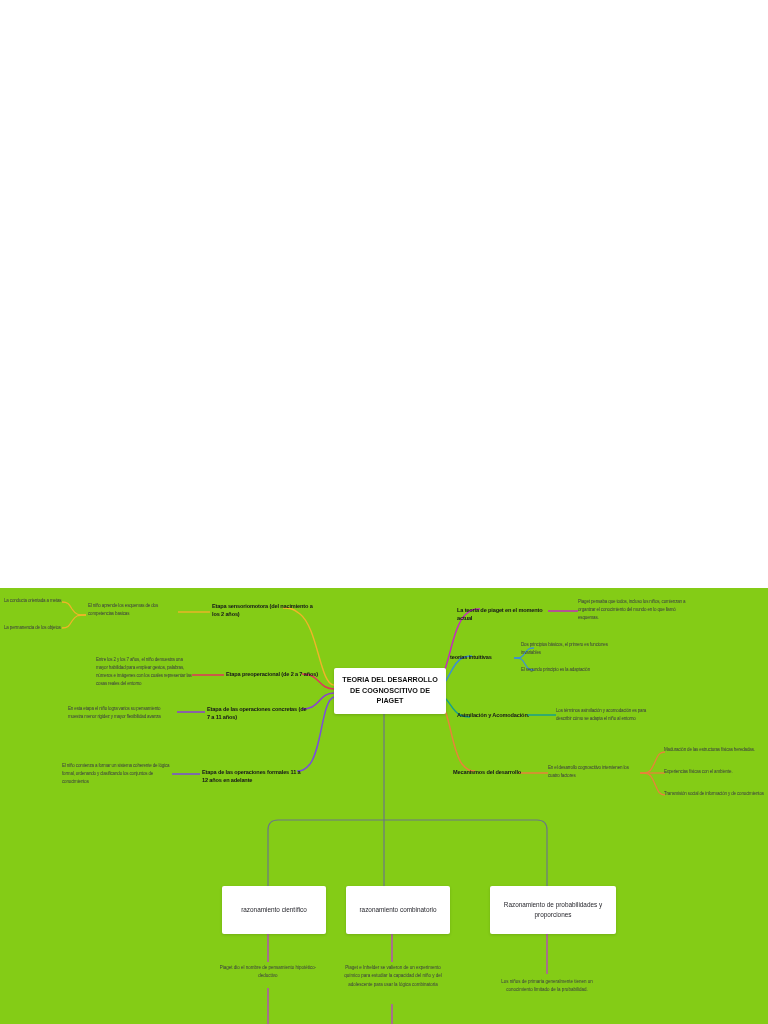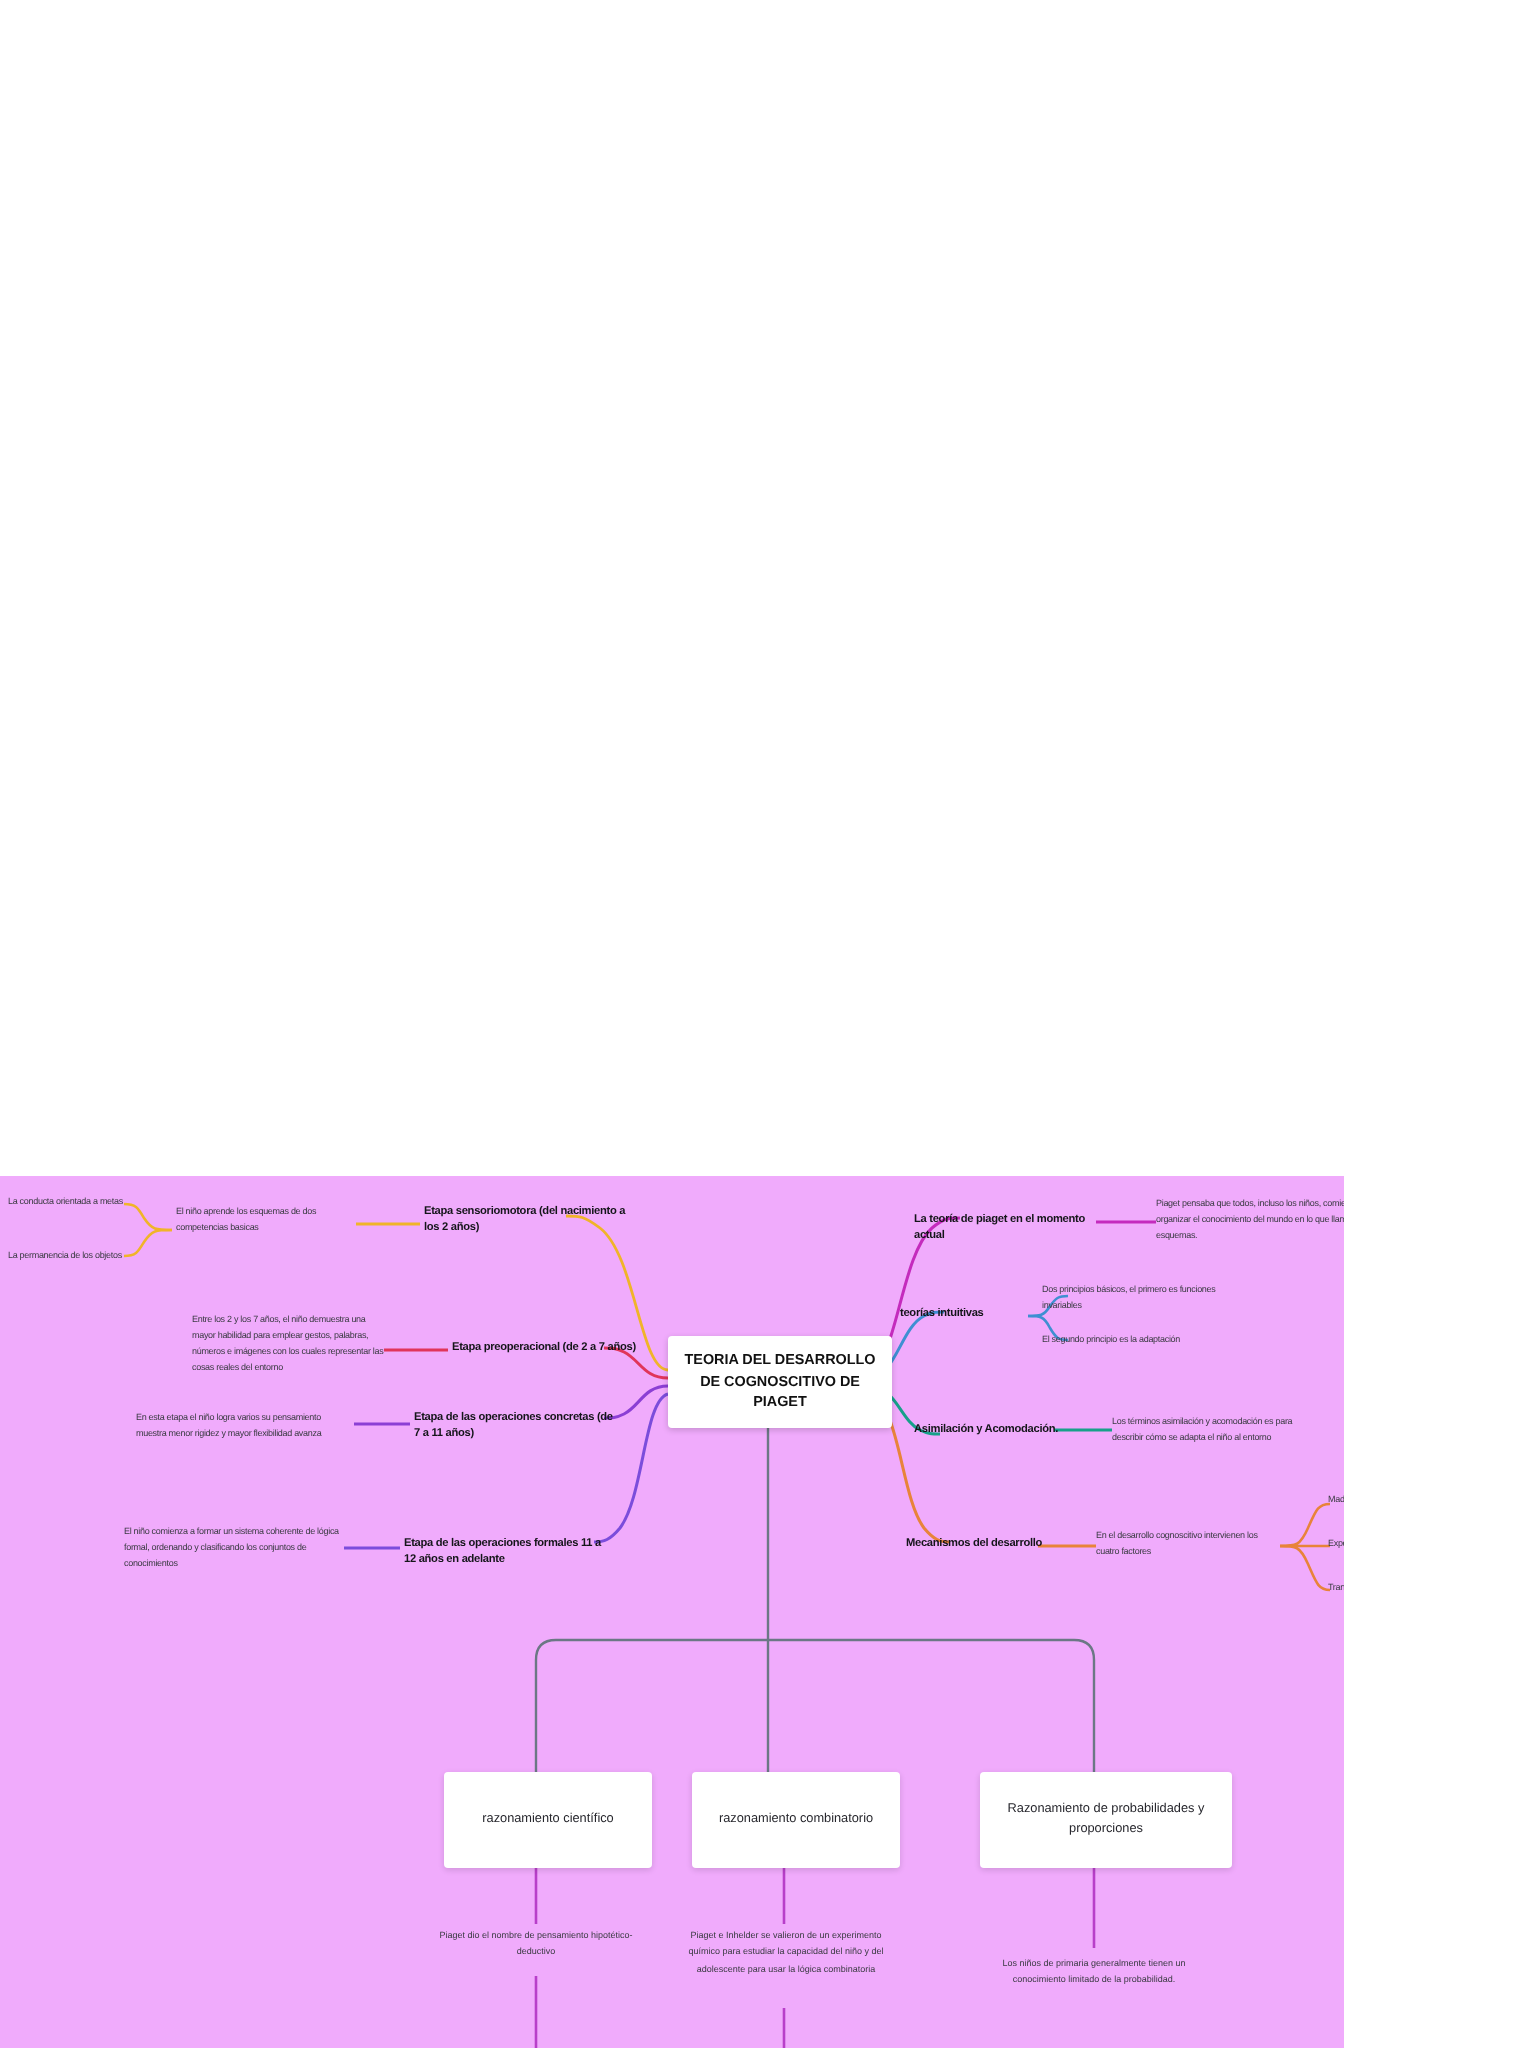--- a/index.html
+++ b/index.html
@@ -6,22 +6,22 @@
   body{
     width:768px;height:1024px;
     background:#ffffff;
     font-family:"Liberation Sans", sans-serif;
     overflow:hidden;
   }
   #page{position:relative;width:768px;height:1024px;background:#ffffff;}
 
   
   #canvas{
-    position:absolute;left:0;top:588px;width:672px;height:436px;
-    background:#f0abfc;
+    position:absolute;left:0;top:588px;width:768px;height:436px;
+    background:#84cc16;
     overflow:hidden;
   }
   #svg-layer{position:absolute;left:0;top:0;width:768px;height:436px;}
 
   .node{
     position:absolute;
     box-sizing:border-box;
     color:#1d1d1f;
     line-height:1.45;
     letter-spacing:-0.15px;

